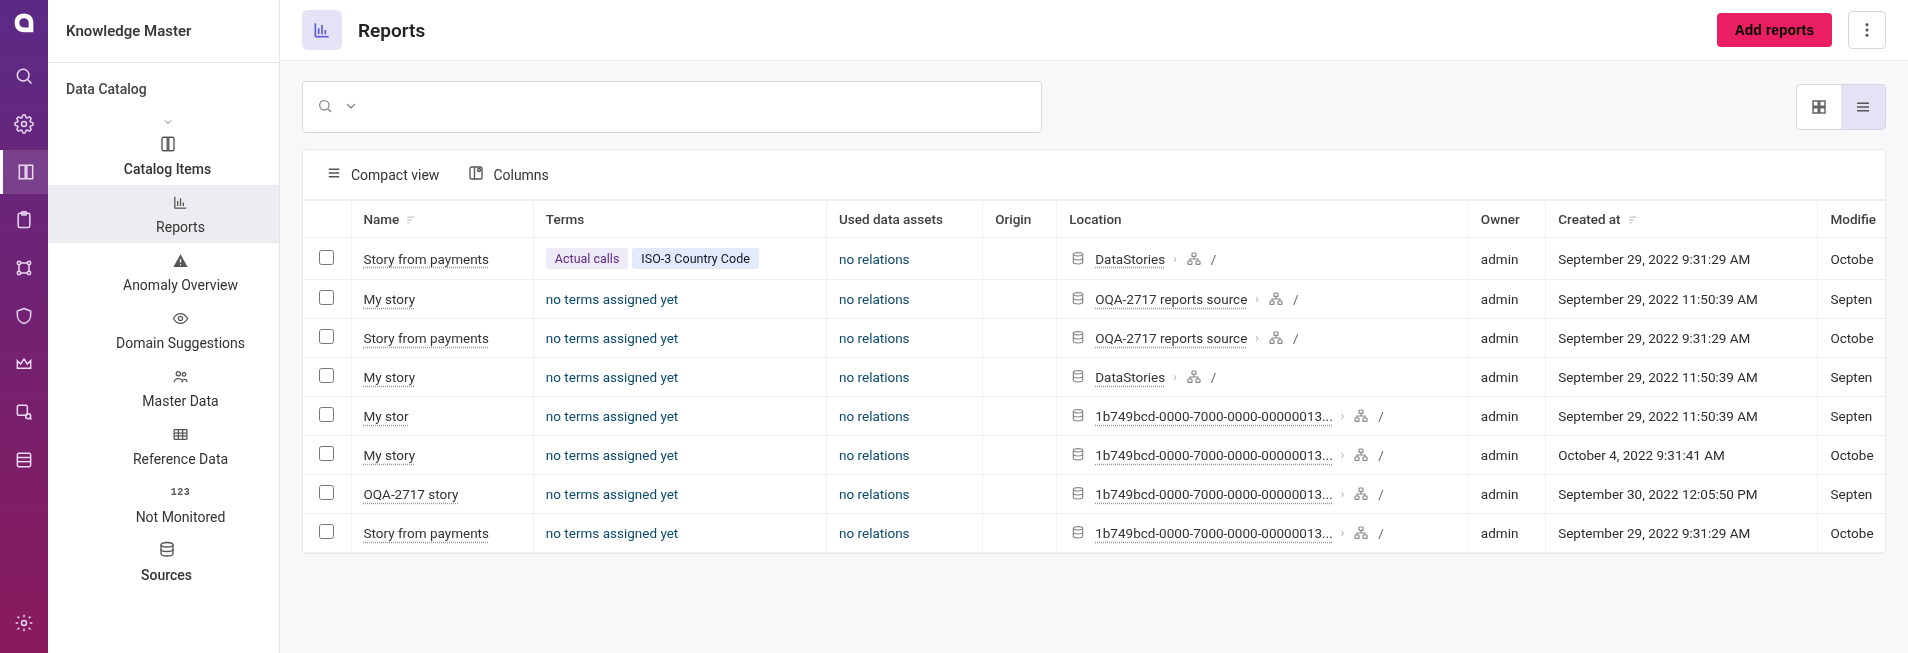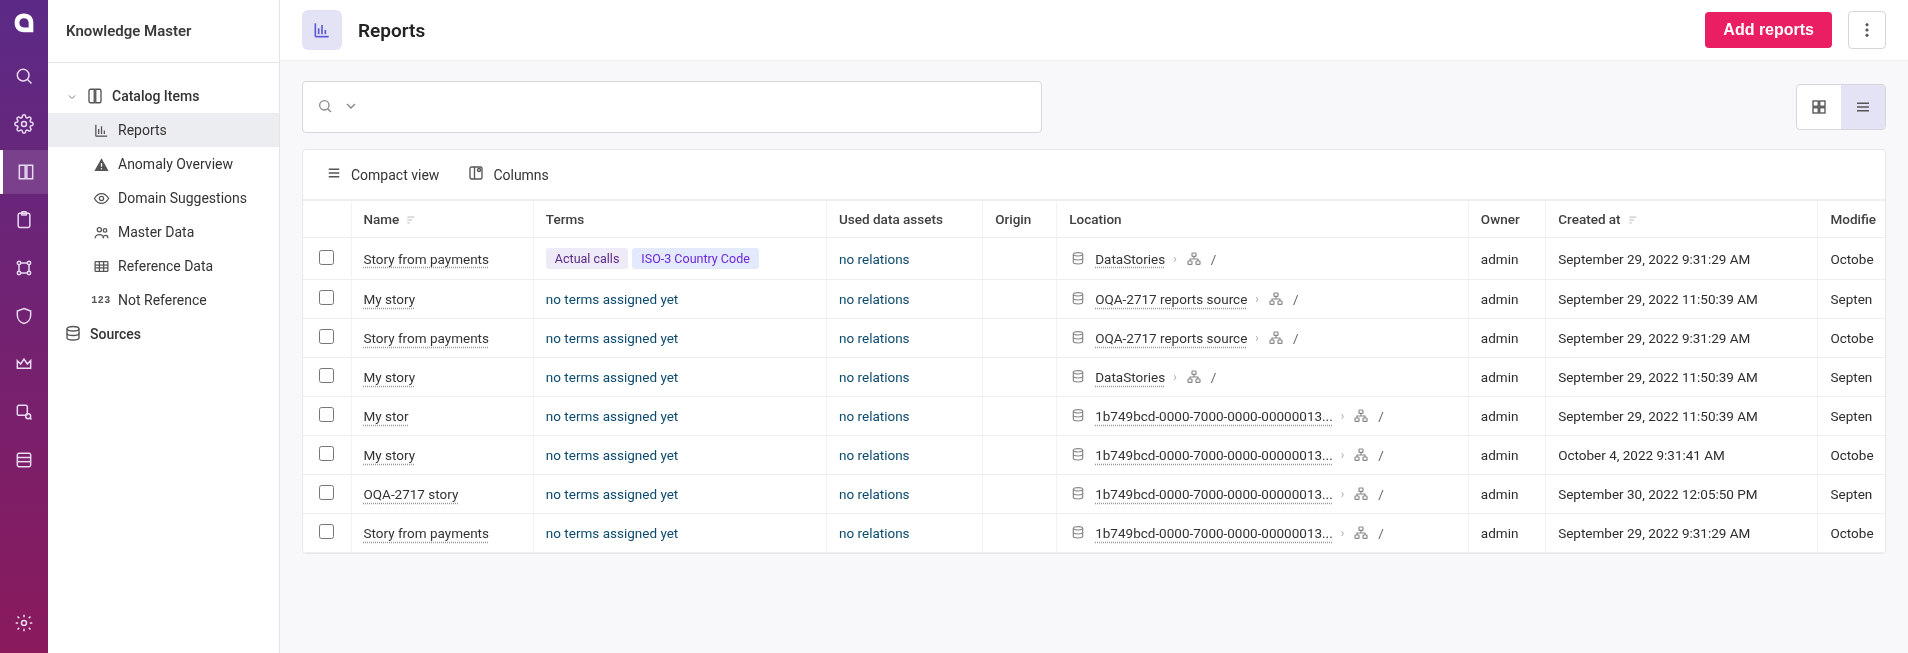--- a/index.html
+++ b/index.html
@@ -9,36 +9,36 @@
 .iconbar .logo { width: 36px; height: 36px; display:flex; align-items:center; justify-content:center; margin-bottom:8px; }
 .iconbar .ib-item { width: 48px; height: 44px; display:flex; align-items:center; justify-content:center; color:#e9d9f3; cursor:pointer; }
 .iconbar .ib-item.active { background: rgba(255,255,255,0.12); border-left:3px solid #fff; }
 .iconbar svg { width:20px; height:20px; stroke:#e9d9f3; fill:none; stroke-width:1.8; }
 .iconbar .logo svg { width:28px; height:28px; fill:#fff; stroke:none;}
 .sidebar { width: 232px; border-right:1px solid #e4e4e8; display:flex; flex-direction:column; }
 .sidebar-header { padding:22px 18px; font-size:15px; font-weight:600; color:#3a3a3a; border-bottom:1px solid #e4e4e8; }
 .sidebar-section { padding: 12px 0 0 0; font-size:14px; color:#3a3a3a; }
 .side-label { padding:6px 18px; color:#444; font-weight:500; }
 .tree { padding: 4px 0; }
-.tree-row { display:flex; align-items:center; gap:8px; padding:8px 10px 8px 18px; cursor:pointer; color:#333; }
+.tree-row { display:flex; align-items:center; gap:8px; padding:8px 10px 8px 18px; cursor:pointer; color:#333;flex-direction:column; }
 .tree-row.active { background:#ecedf0; }
 .tree-row.level1 { padding-left:18px; font-weight:500;}
 .tree-row.level2 { padding-left:44px; }
 .tree-row .caret { width:12px; height:12px; }
 .tree-row .t-icon { width:18px; height:18px; display:flex; align-items:center; justify-content:center; color:#555;font-family:Liberation Mono, monospace;}
 .tree-row .t-icon svg { width:18px; height:18px; stroke:#555; fill:none; stroke-width:1.8; }
 .tree-row.level2 .t-icon svg { width:17px; height:17px; }
 .level2 .num123 { font-size:10px; font-weight:600; color:#555; letter-spacing:0.5px;}
 .main { flex:1; display:flex; flex-direction:column; background:#fff; min-width:0;}
 .topbar { display:flex; align-items:center; padding:10px 22px; gap:16px; border-bottom:1px solid #eee; }
 .topbar .page-icon { width:40px; height:40px; border-radius:6px; background:#e3e3f5; display:flex; align-items:center; justify-content:center; }
 .topbar .page-icon svg { width:20px; height:20px; stroke:#5b5bd6; fill:none; stroke-width:2; }
 .topbar h1 { font-size:19px; font-weight:600; color:#222; }
 .topbar .spacer { flex:1; }
-.btn-primary { background:#e91e63; color:#ffffff; border:none; border-radius:4px; padding:9px 18px; font-size:16px; font-weight:600; cursor:pointer;text-align:right; }
+.btn-primary { background:#e91e63; color:#000000; border:none; border-radius:4px; padding:9px 18px; font-size:14px; font-weight:600; cursor:pointer;text-align:right; }
 .btn-icon { width:38px; height:38px; border:1px solid #d6d6dc; border-radius:4px; background:#fff; display:flex; align-items:center; justify-content:center; cursor:pointer; }
 .btn-icon svg { width:18px; height:18px; stroke:#555; fill:#555; }
 .content { flex:1; background:#f8f8fa; padding:20px 22px; overflow:auto; min-width:0;}
 .searchrow { display:flex; align-items:center; gap:12px; margin-bottom:16px;}
 .searchbox { width: 740px; height:52px; border:1px solid #d6d6dc; border-radius:4px; background:#fff; display:flex; align-items:center; padding:0 14px; gap:10px; }
 .searchbox svg { width:16px; height:16px; stroke:#888; fill:none; stroke-width:2;}
 .searchbox input { flex:1; border:none; outline:none; font-size:14px; background:transparent;}
 .viewswitch { margin-left:auto; display:flex; border:1px solid #d6d6dc; border-radius:4px; overflow:hidden; background:#fff;}
 .viewswitch div { width:44px; height:44px; display:flex; align-items:center; justify-content:center; cursor:pointer; }
 .viewswitch div.active { background:#e3e3f5; }
@@ -52,21 +52,21 @@
 th, td { text-align:left; padding:10px 12px; border-bottom:1px solid #eee; font-size:13.5px; white-space:nowrap; vertical-align:middle;}
 th { color:#404040; font-weight:500; background:#fff; position:relative; border-top:1px solid #eee;}
 th .sort { display:inline-flex; margin-left:6px; vertical-align:middle;}
 th .sort svg { width:14px; height:14px; stroke:#888; fill:none;}
 .col-check { width:48px; text-align:center;}
 .col-check input { width:15px; height:15px; cursor:pointer;}
 .name-link { color:#333; text-decoration:underline dotted #999; text-underline-offset:3px; cursor:pointer;}
 .muted { color:#0c4a6e;}
 .tag { display:inline-block; padding:3px 9px; border-radius:3px; font-size:12.5px; margin-right:4px;}
 .tag.purple { background:#eeeaf7; color:#5b2a86;}
-.tag.blue { background:#e3eafc; color:#6d28d9;}
+.tag.blue { background:#e3eafc; color:#0f172a;}
 .loc { display:flex; align-items:center; gap:8px; color:#333;text-align:right;}
 .loc .db-icon, .loc .site-icon { width:18px; height:18px; display:flex; align-items:center; justify-content:center;}
 .loc .db-icon svg, .loc .site-icon svg { width:16px; height:16px; stroke:#888; fill:none; stroke-width:1.8;}
 .loc a { color:#333; text-decoration:underline dotted #999; text-underline-offset:3px; cursor:pointer;}
 .loc .chev { color:#aaa; font-size:12px;}
 .loc .slash { color:#666;}
 th:not(:first-child), td:not(:first-child){ border-left:1px solid #f2f2f4;}
 .tablewrap::-webkit-scrollbar{height:10px;}
 .tablewrap::-webkit-scrollbar-thumb{background:#c9c9cf;border-radius:6px;}
 </style>
@@ -141,20 +141,21 @@
         <svg viewBox="0 0 24 24">
           <circle cx="12" cy="12" r="3"></circle>
           <path d="M12 2v3M12 19v3M4.2 4.2l2.1 2.1M17.7 17.7l2.1 2.1M2 12h3M19 12h3M4.2 19.8l2.1-2.1M17.7 6.3l2.1-2.1"></path>
         </svg>
       </div>
   </div>
 
   <div class="sidebar">
     <div class="sidebar-header">Knowledge Master</div>
     <div class="sidebar-section">
+      <div class="side-label">Data Catalog</div>
       <div class="tree">
         <div class="tree-row level1">
           <span class="caret"><svg viewBox="0 0 24 24" width="12" height="12">
                 <polyline points="6 9 12 15 18 9" fill="none" stroke="#777" stroke-width="2"></polyline>
               </svg></span>
           <span class="t-icon">
               <svg viewBox="0 0 24 24">
                 <path d="M4 5a2 2 0 0 1 2-2h5v18H6a2 2 0 0 1-2-2zM13 3h5a2 2 0 0 1 2 2v14a2 2 0 0 1-2 2h-5z"></path>
               </svg>
             </span>
@@ -208,21 +209,21 @@
                 <line x1="3" y1="10" x2="21" y2="10"></line>
                 <line x1="3" y1="14" x2="21" y2="14"></line>
                 <line x1="9" y1="5" x2="9" y2="19"></line>
                 <line x1="15" y1="5" x2="15" y2="19"></line>
               </svg>
             </span>
           <span>Reference Data</span>
         </div>
         <div class="tree-row level2">
           <span class="t-icon num123">123</span>
-          <span>Not Reference</span>
+          <span>Not Monitored</span>
         </div>
         <div class="tree-row level1" style="padding-left:16px;">
           <span class="t-icon">
               <svg viewBox="0 0 24 24">
                 <ellipse cx="12" cy="5" rx="8" ry="3"></ellipse>
                 <path d="M4 5v6c0 1.7 3.6 3 8 3s8-1.3 8-3V5"></path>
                 <path d="M4 11v6c0 1.7 3.6 3 8 3s8-1.3 8-3v-6"></path>
               </svg>
             </span>
           <span>Sources</span>

